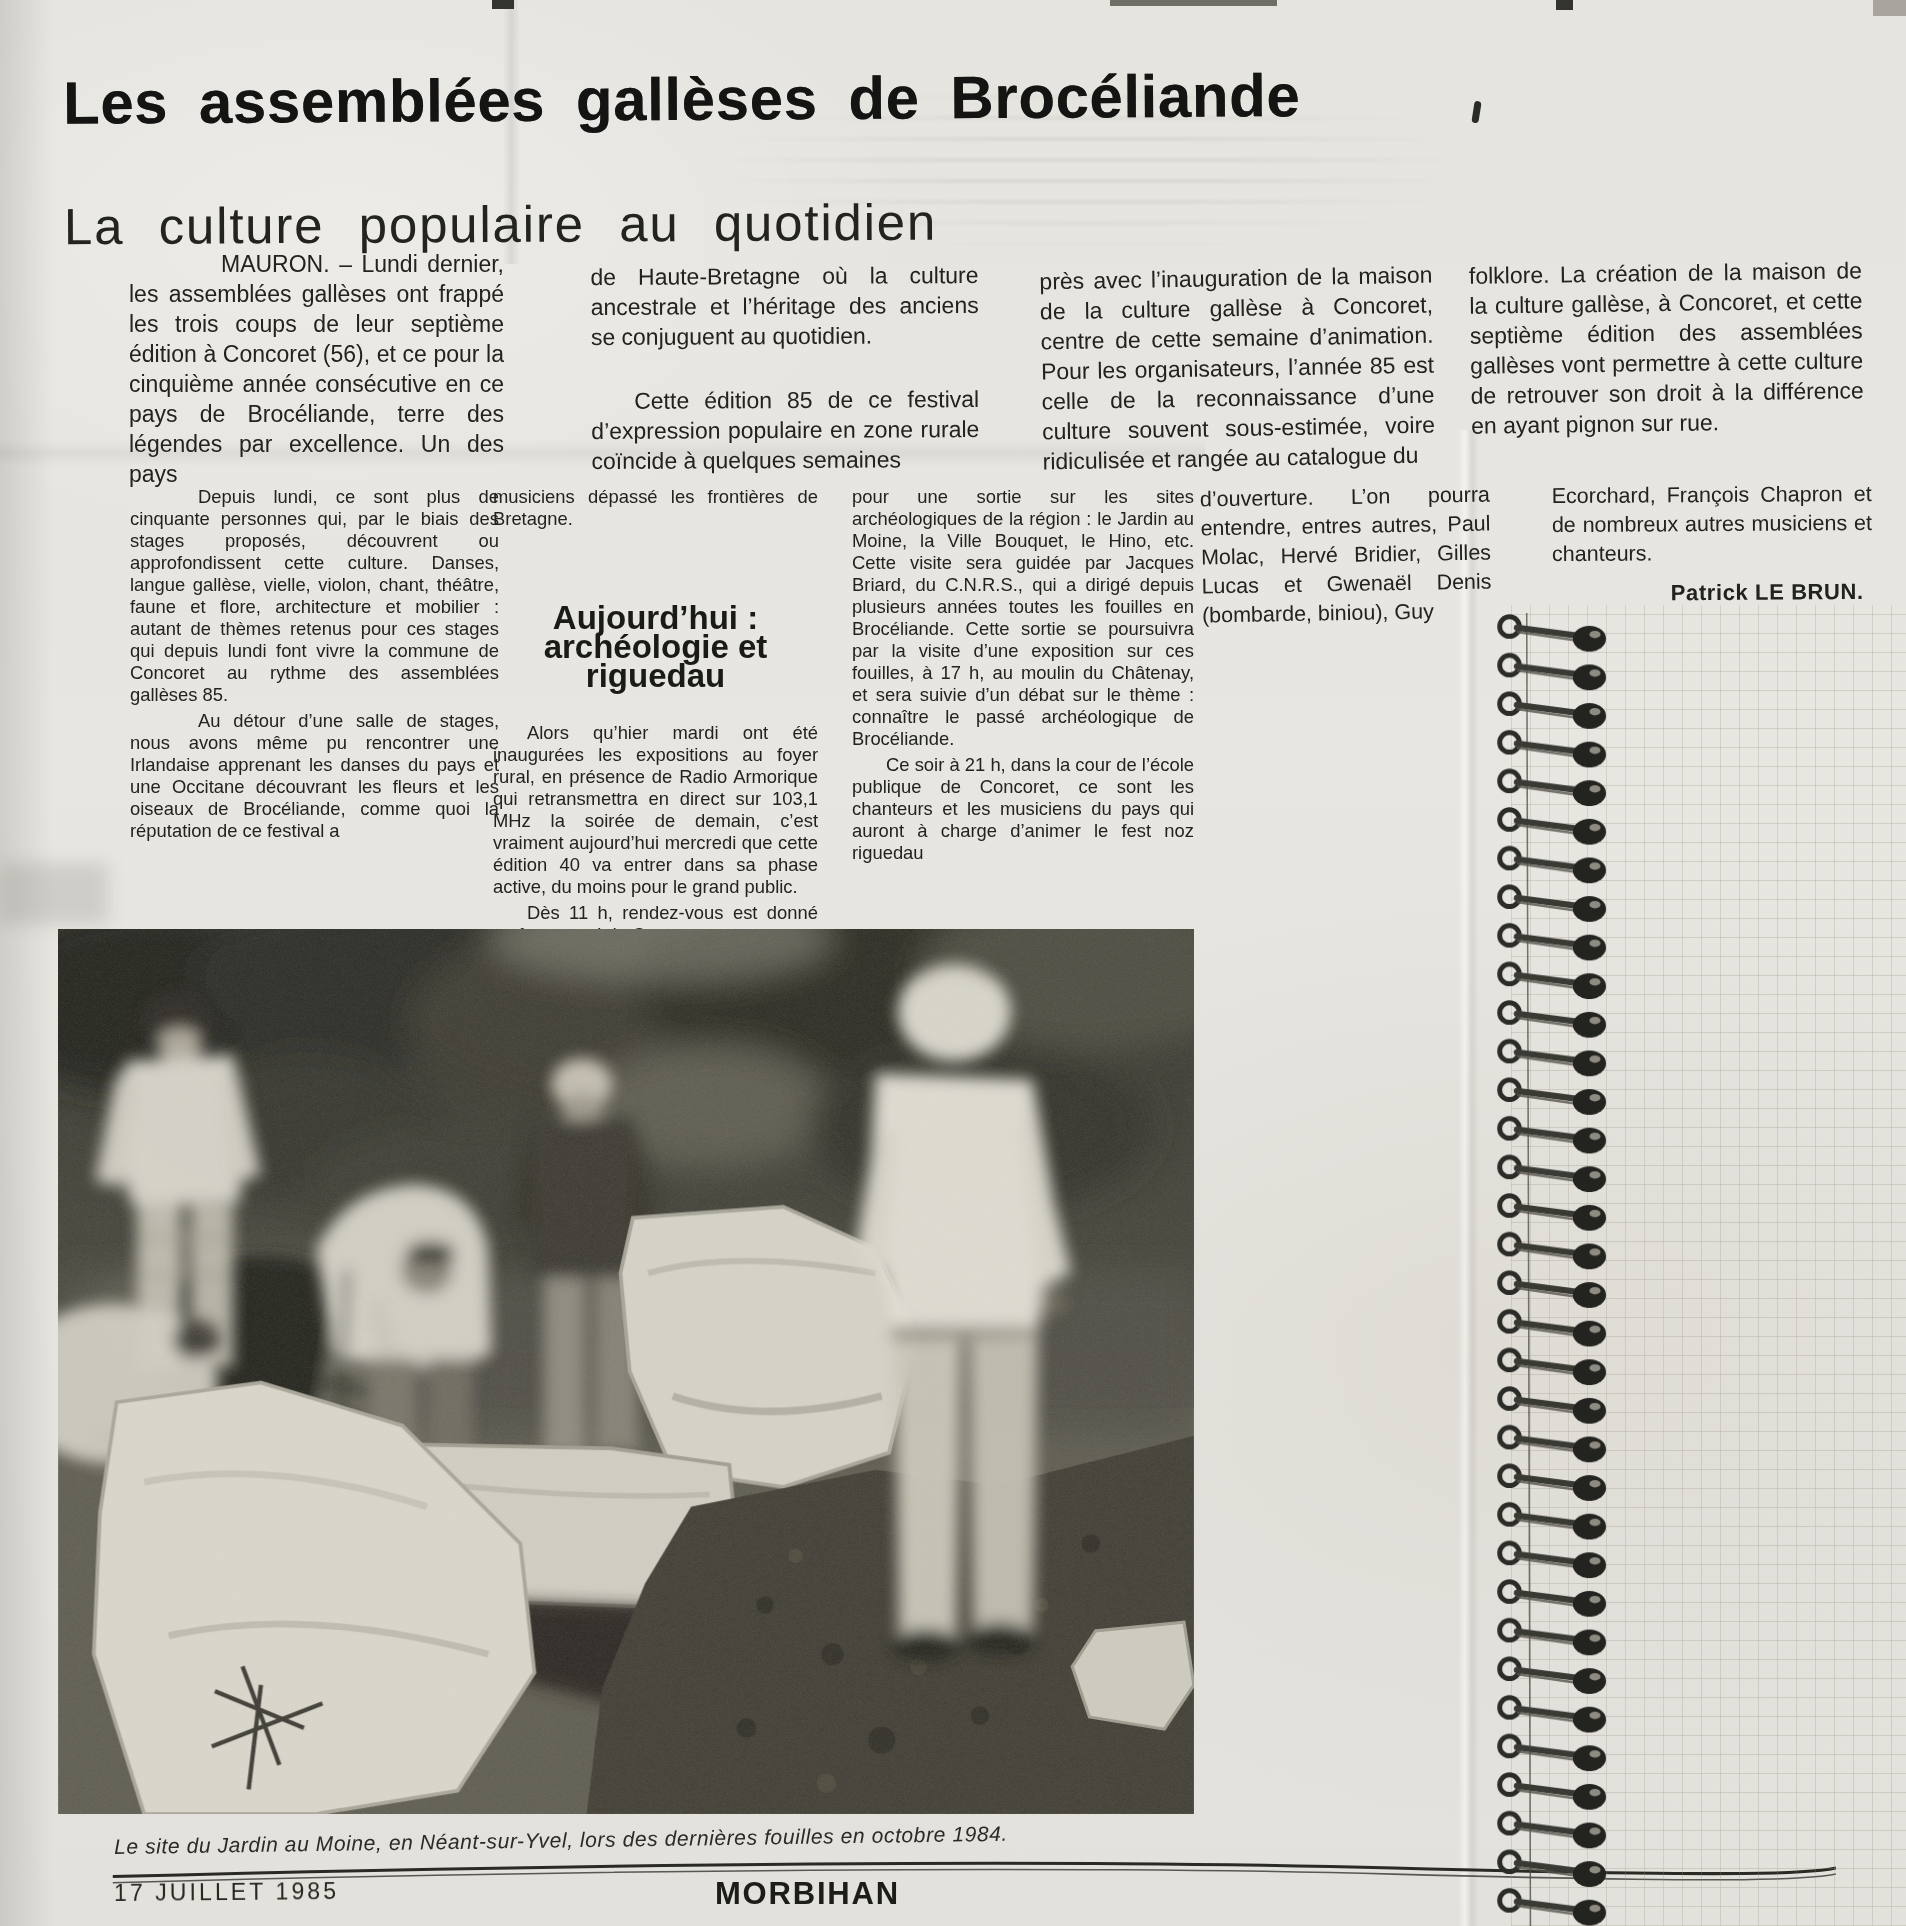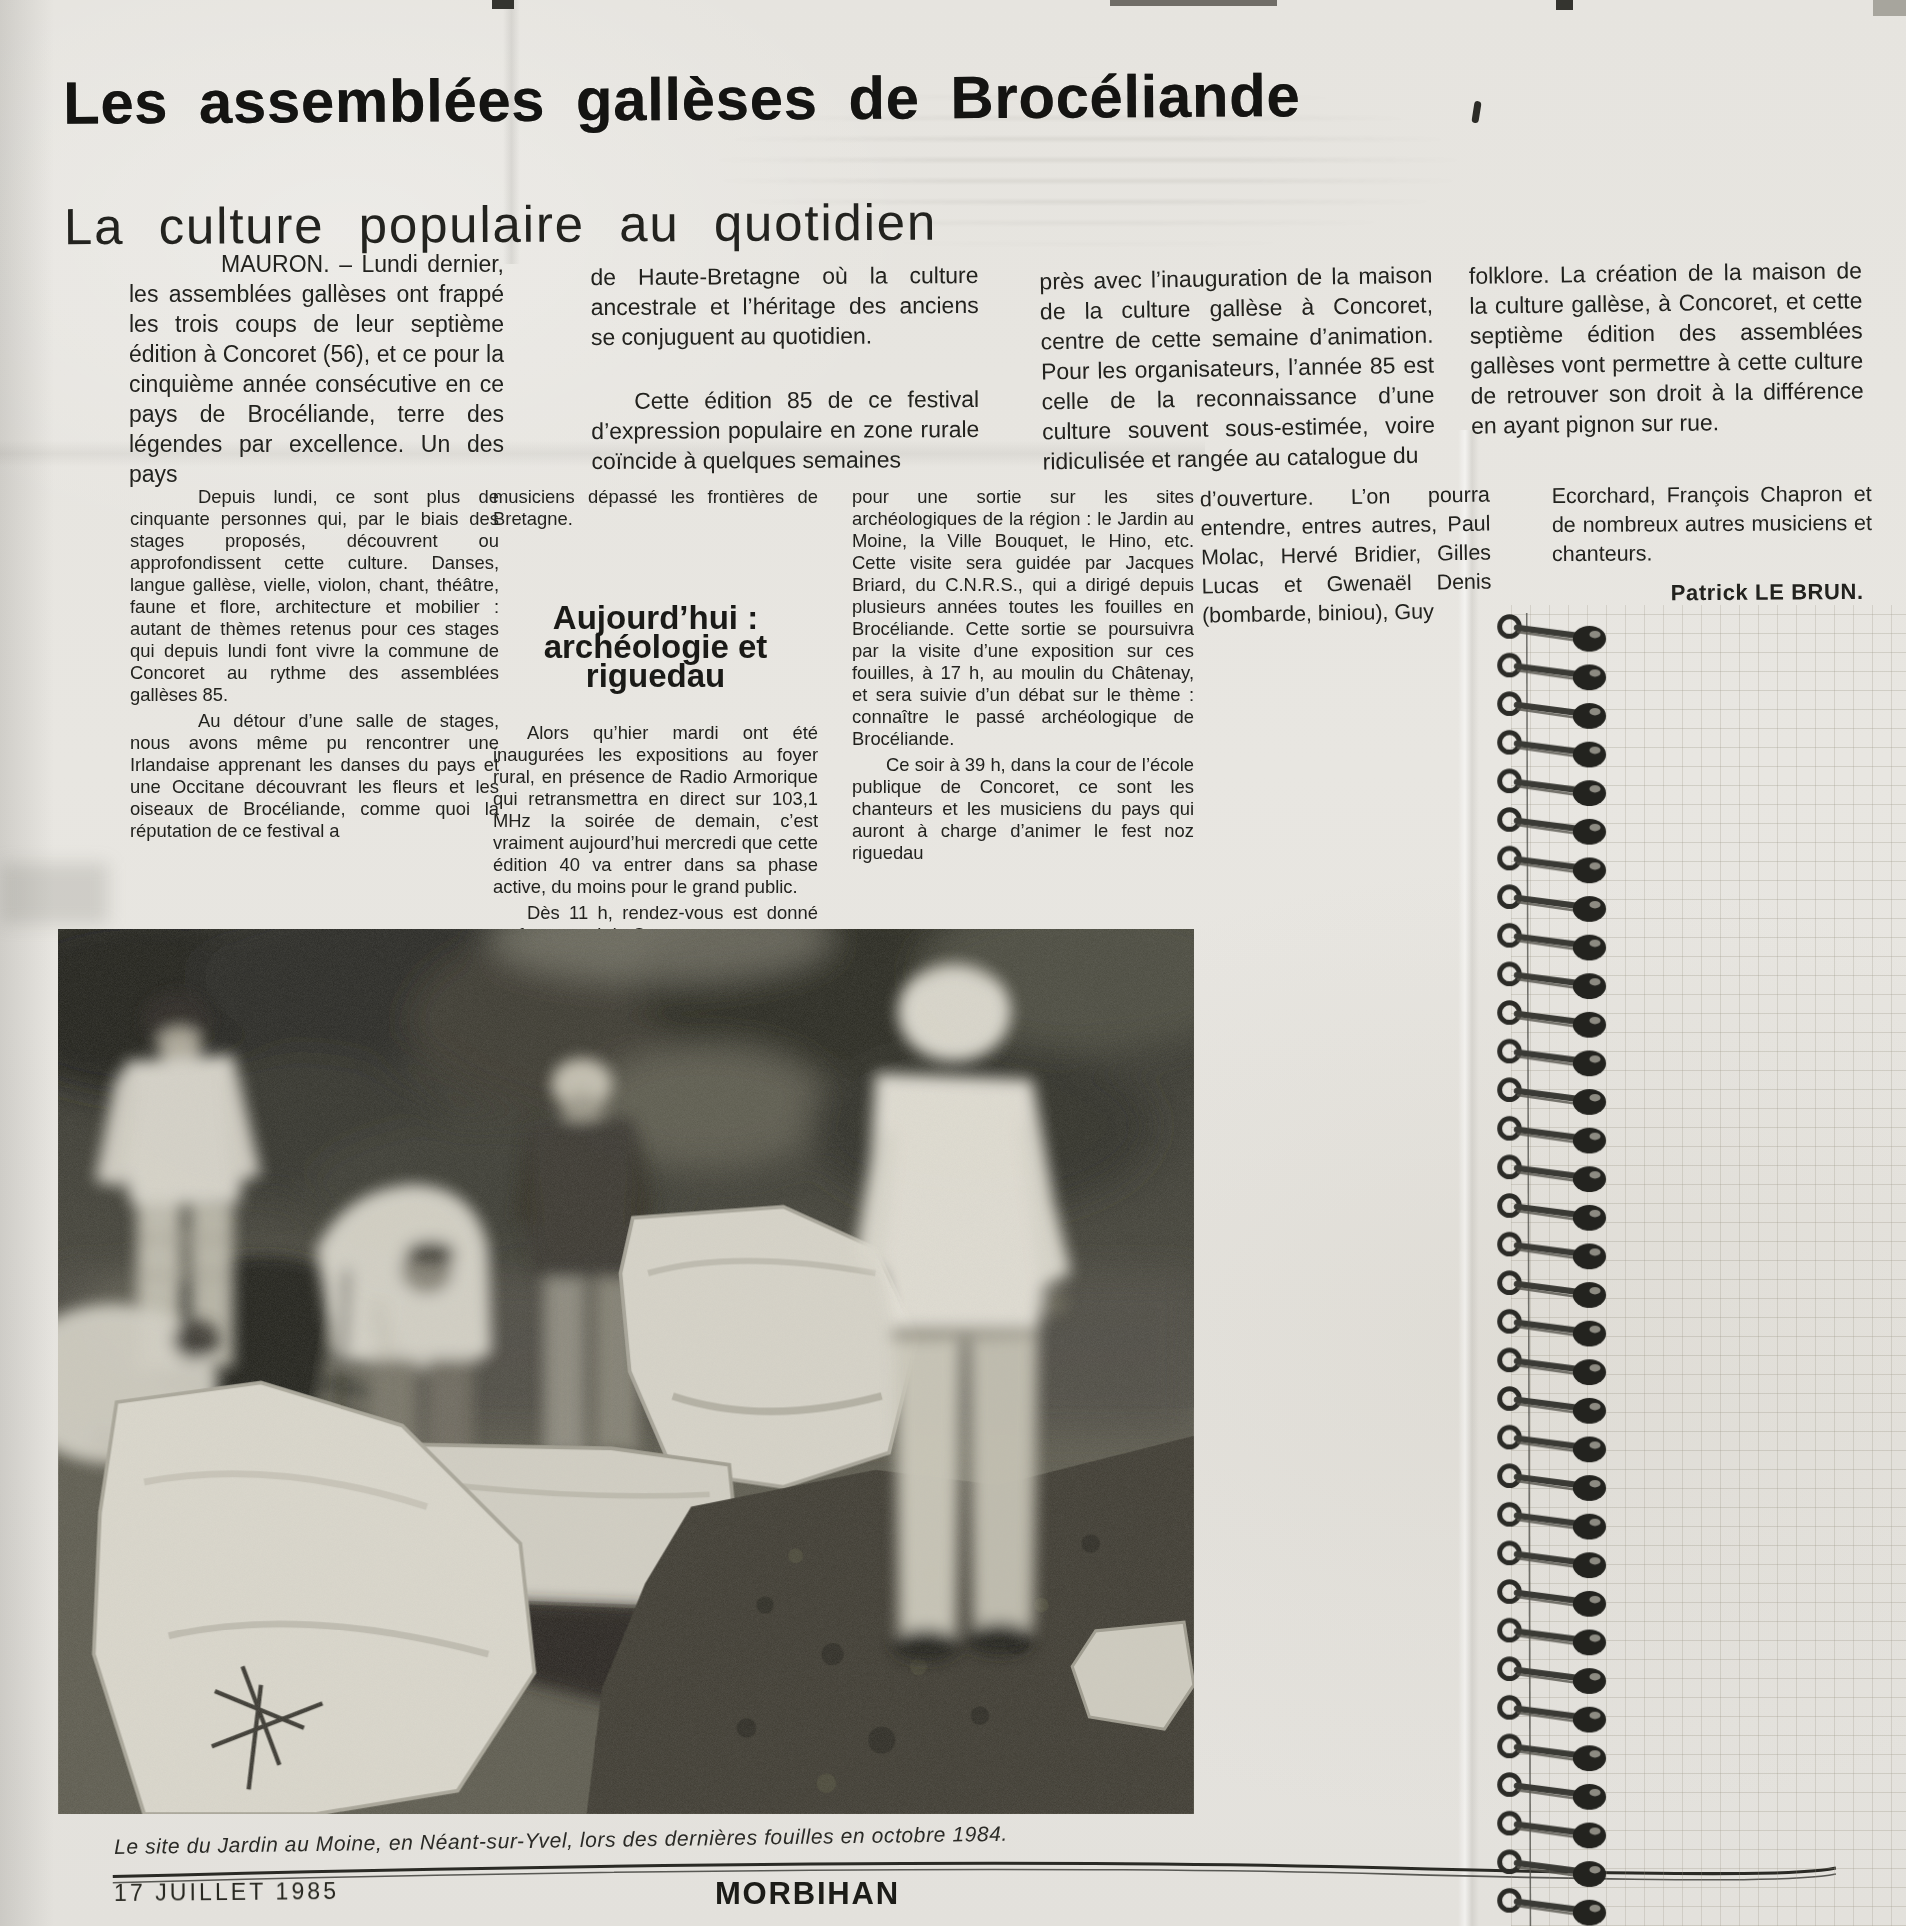--- a/index.html
+++ b/index.html
@@ -127,21 +127,21 @@
   <p class="ind110 gap6">Au détour d’une salle de stages, nous avons même pu rencontrer une Irlandaise apprenant les danses du pays et une Occitane découvrant les fleurs et les oiseaux de Brocéliande, comme quoi la réputation de ce festival a</p>
 </div>
 <div class="col r2s" style="left:493px;top:486px;width:325px;">
   <p>musiciens dépassé les frontières de Bretagne.</p>
   <h3 class="crosshead">Aujourd’hui : archéologie et riguedau</h3>
   <p class="ind55">Alors qu’hier mardi ont été inaugurées les expositions au foyer rural, en présence de Radio Armorique qui retransmettra en direct sur 103,1 MHz la soirée de demain, c’est vraiment aujourd’hui mercredi que cette édition 40 va entrer dans sa phase active, du moins pour le grand public.</p>
   <p class="ind55 gap6">Dès 11 h, rendez-vous est donné au foyer rural de Concoret</p>
 </div>
 <div class="col r2s" style="left:852px;top:486px;width:342px;">
   <p>pour une sortie sur les sites archéologiques de la région : le Jardin au Moine, la Ville Bouquet, le Hino, etc. Cette visite sera guidée par Jacques Briard, du C.N.R.S., qui a dirigé depuis plusieurs années toutes les fouilles en Brocéliande. Cette sortie se poursuivra par la visite d’une exposition sur ces fouilles, à 17 h, au moulin du Châtenay, et sera suivie d’un débat sur le thème : connaître le passé archéologique de Brocéliande.</p>
-  <p class="ind55 gap6">Ce soir à 39 h, dans la cour de l’école publique de Concoret, ce sont les chanteurs et les musiciens du pays qui auront à charge d’animer le fest noz riguedau</p>
+  <p class="ind55 gap6">Ce soir à 21 h, dans la cour de l’école publique de Concoret, ce sont les chanteurs et les musiciens du pays qui auront à charge d’animer le fest noz riguedau</p>
 </div>
 <div class="col r2l" style="left:1201px;top:483px;width:290px;transform:rotate(-1.0deg);">
   <p>d’ouverture. L’on pourra entendre, entres autres, Paul Molac, Hervé Bridier, Gilles Lucas et Gwenaël Denis (bombarde, biniou), Guy</p>
 </div>
 <div class="col r2l" style="left:1552px;top:481px;width:320px;transform:rotate(-0.4deg);">
   <p>Ecorchard, François Chapron et de nombreux autres musiciens et chanteurs.</p>
   <p class="byline">Patrick LE BRUN.</p>
 </div>
 
 <div class="abs photo">

